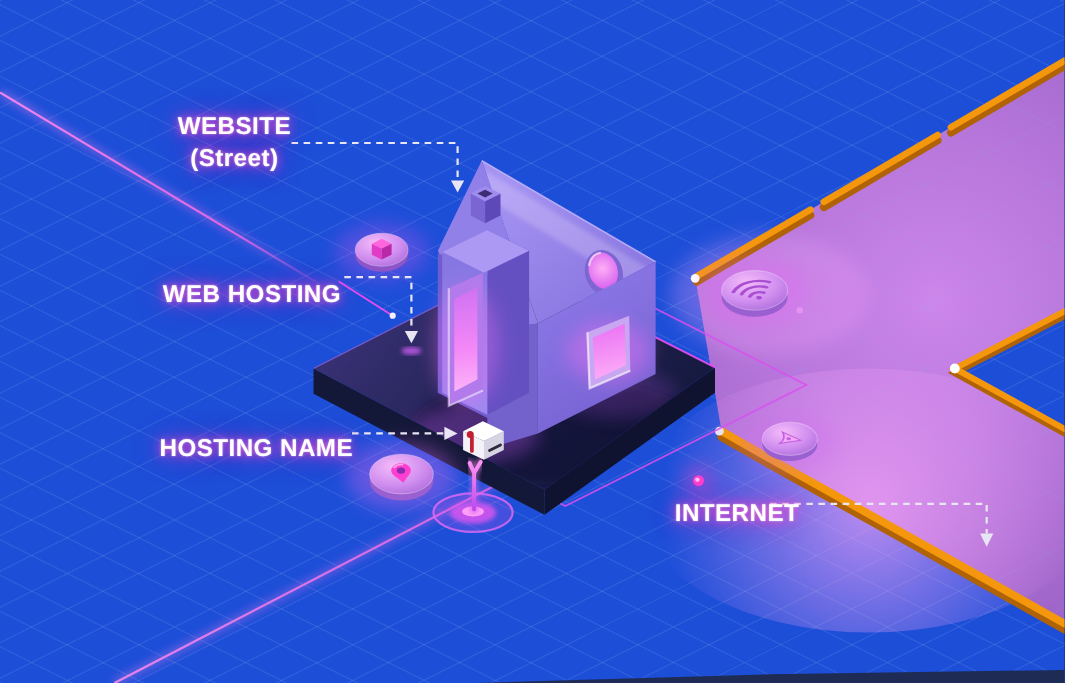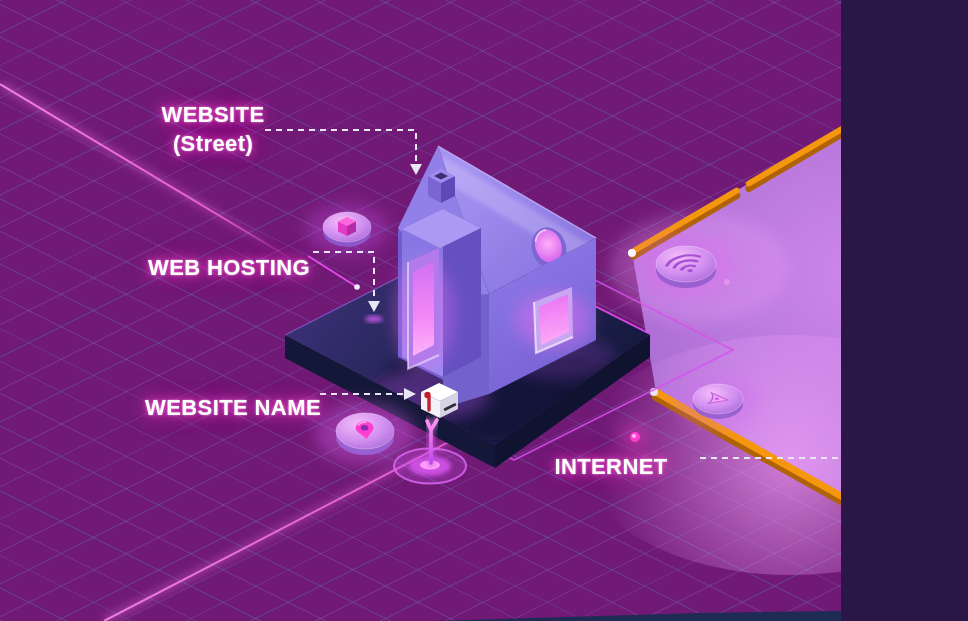--- a/index.html
+++ b/index.html
@@ -1,18 +1,18 @@
 <!DOCTYPE html>
 <html><head>
 <meta charset="utf-8">
 <style>
   html,body{margin:0;padding:0;background:#2b1747;}
   .stage{
-    position:relative;width:841px;height:621px;overflow:hidden;
-    background:#701a75;
+    position:relative;width:968px;height:621px;overflow:hidden;
+    background:#1d4ed8;
     font-family:"Liberation Sans","DejaVu Sans",sans-serif;
   }
   .iso-grid{
     position:absolute;inset:0;
     background:
       repeating-linear-gradient(26.57deg, rgba(110,150,230,0.20) 0 1.2px, transparent 1.2px 29px),
       repeating-linear-gradient(153.43deg, rgba(110,150,230,0.20) 0 1.2px, transparent 1.2px 29px);
   }
   svg.scene{position:absolute;left:0;top:0;}
   .label{
@@ -297,18 +297,18 @@
   </svg>
 
   <div class="label" style="left:213px;top:129px;">
     <div>WEBSITE</div>
     <div>(Street)</div>
   </div>
   <div class="label" style="left:229px;top:267px;text-align:right;">
     <div>WEB HOSTING</div>
   </div>
   <div class="label" style="left:233px;top:407px;">
-    <div>WEBSITE NAME</div>
+    <div>HOSTING NAME</div>
   </div>
-  <div class="label" style="left:611px;top:466px;">
+  <div class="label" style="left:670px;top:466px;">
     <div>INTERNET</div>
   </div>
 </div>
 
 </body></html>

